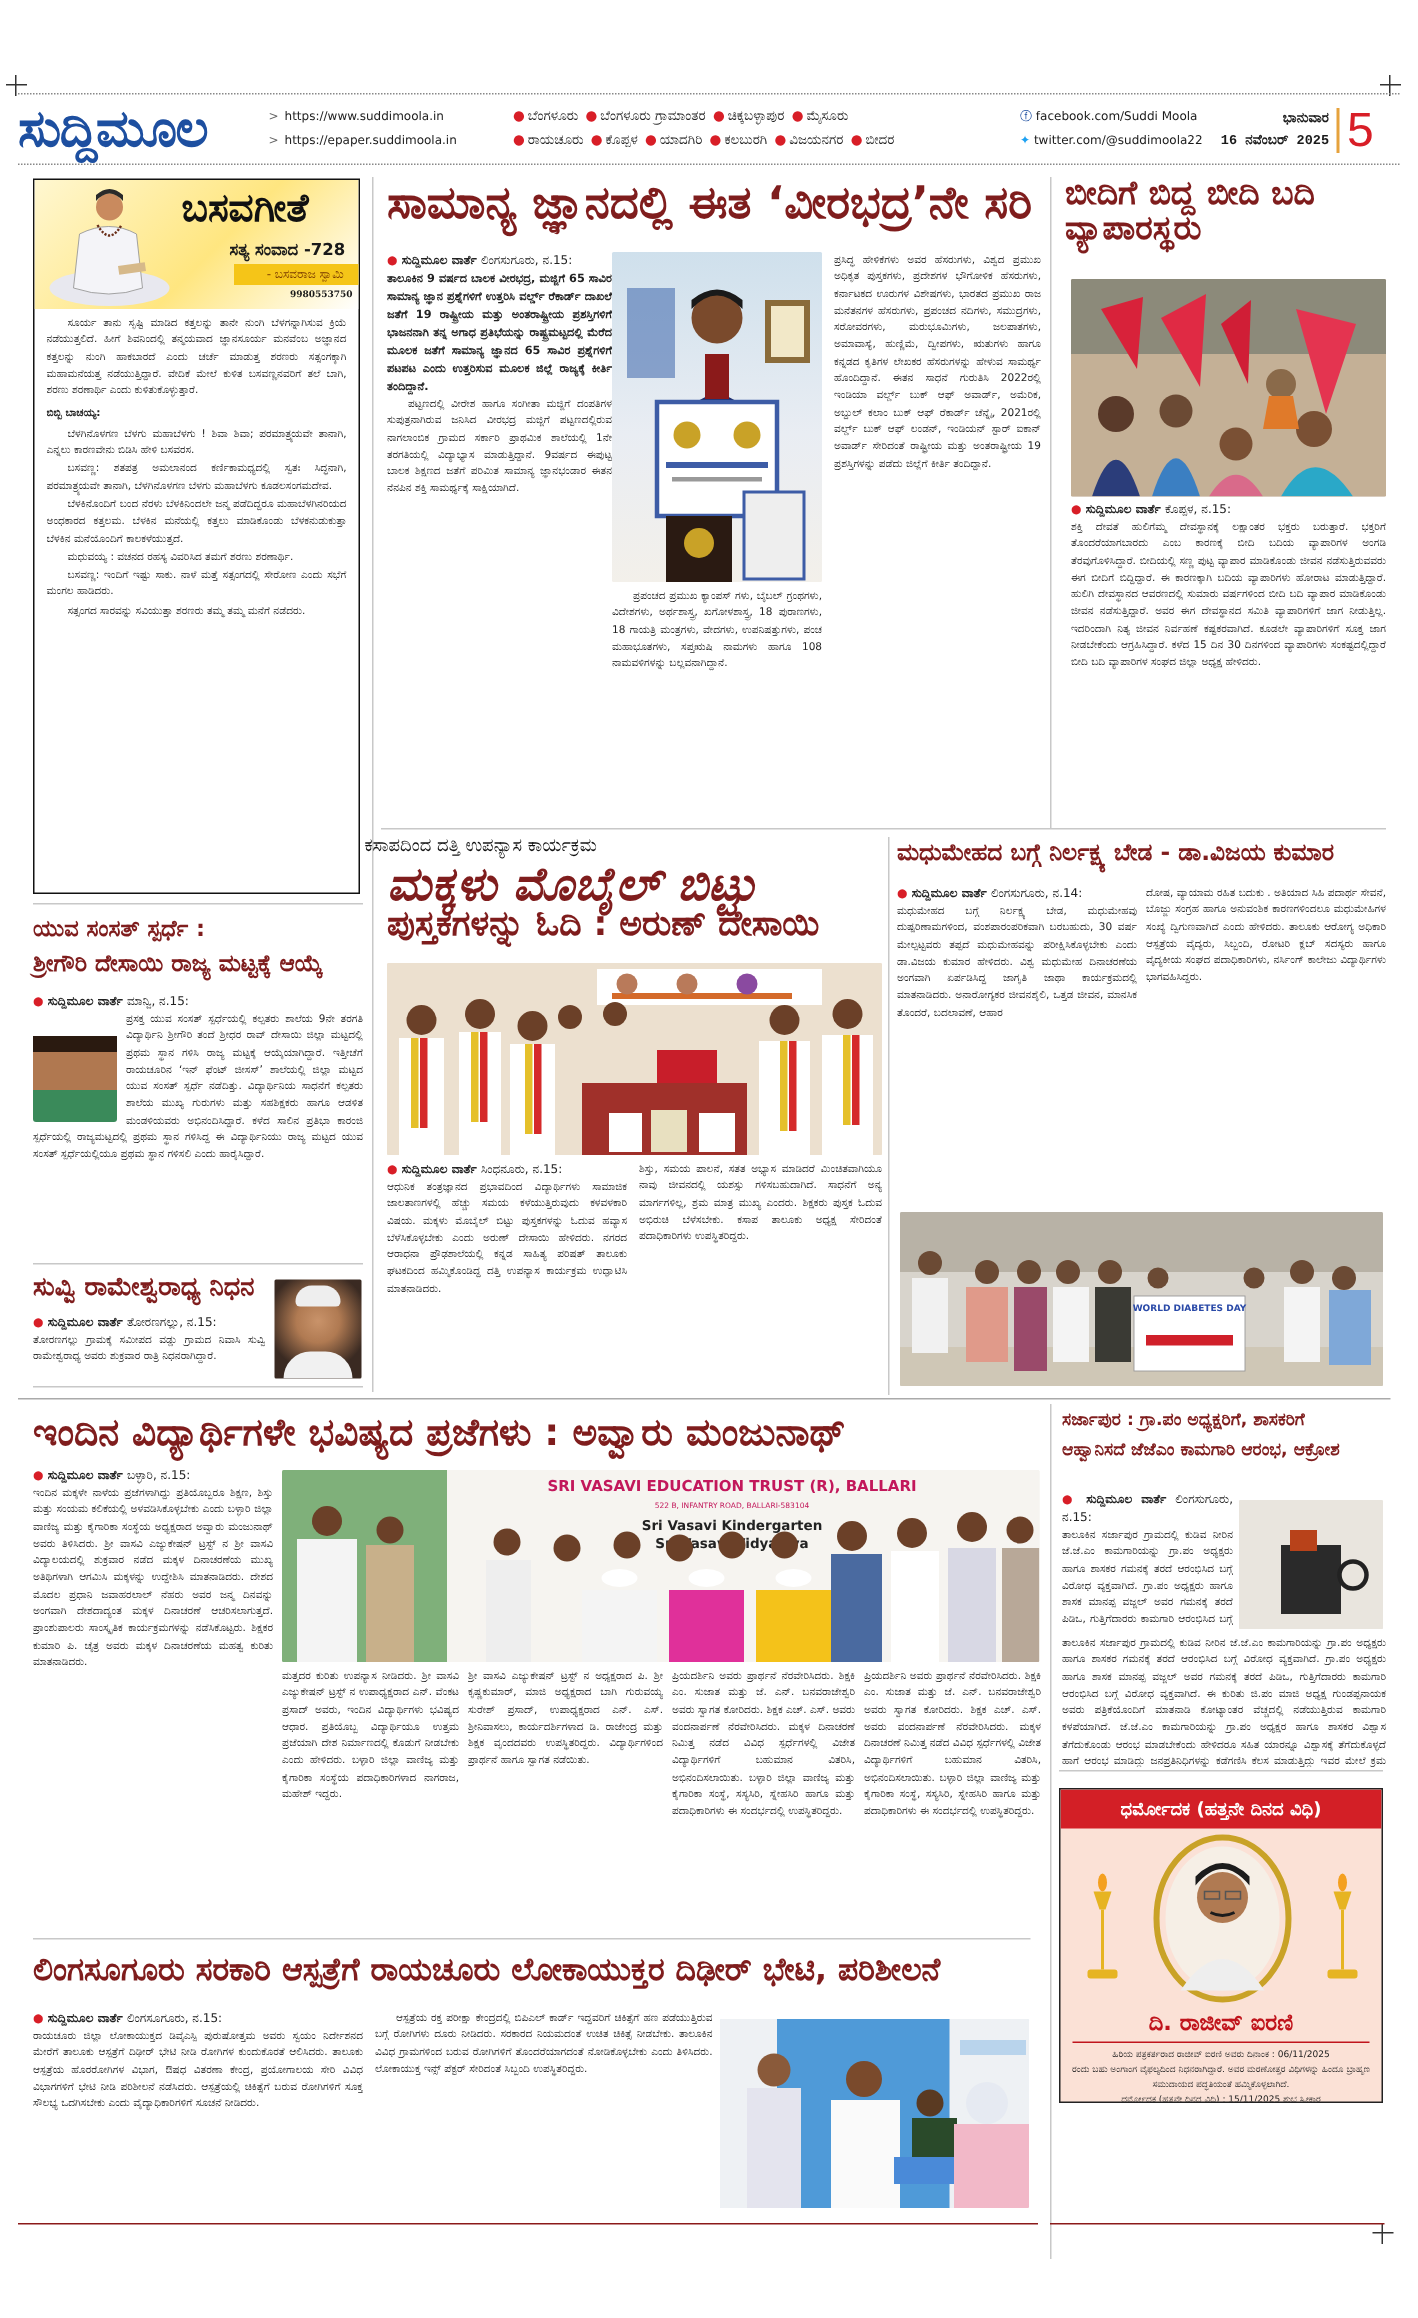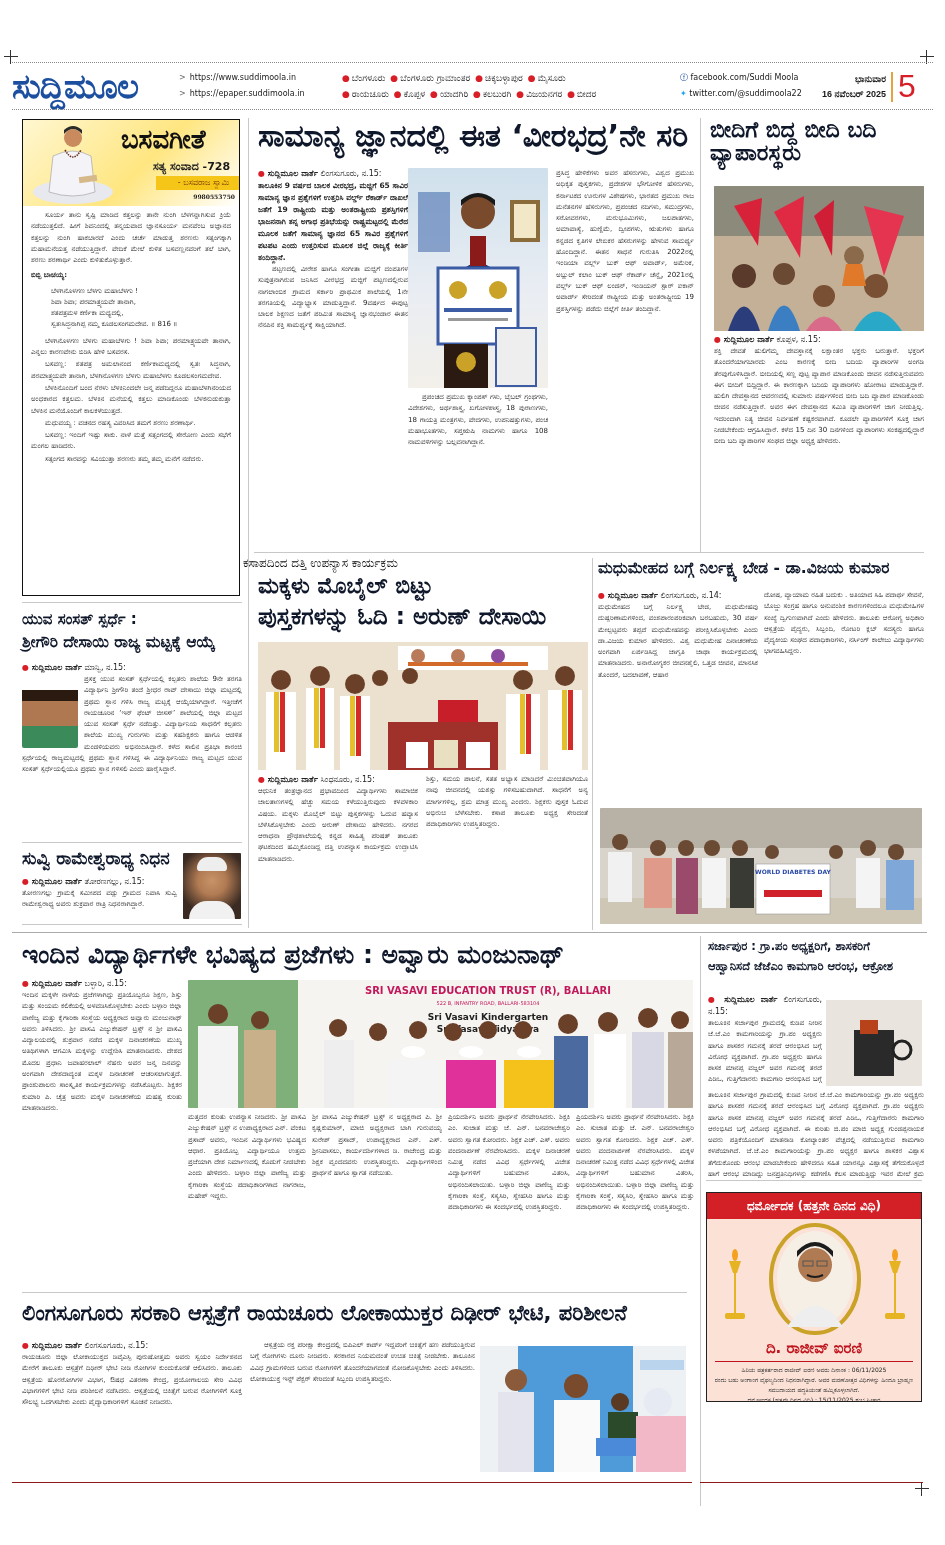--- a/index.html
+++ b/index.html
@@ -11,28 +11,28 @@
   .dotline { position: absolute; left: 12px; right: 12px; height: 0; border-top: 1px dotted #888; }
   
   .logo { position: absolute; left: 12px; top: 66px; font-family: "DejaVu Sans", sans-serif; font-weight: 900; font-size: 34px; color: #1d4fa0; letter-spacing: -1px; line-height: 40px; }
   .urls { position: absolute; left: 179px; top: 70px; font-size: 8px; color: #222; line-height: 16px; }
   .urls span.arrow { color: #666; margin-right: 4px; }
   .cities { position: absolute; left: 340px; top: 70px; width: 270px; font-size: 9px; line-height: 16px; color: #222; }
   .cities .dot { color: #d81e27; margin: 0 2px; }
   .social { position: absolute; left: 680px; top: 70px; font-size: 8px; line-height: 16px; }
   .social .fb { color: #1d4fa0; }
   .social .tw { color: #1da1f2; }
-  .dateblk { position: absolute; left: 806px; top: 72px; text-align: right; font-family: Liberation Sans, sans-serif; font-size: 9px; font-weight: bold; line-height: 15px; width: 80px; }
+  .dateblk { position: absolute; left: 806px; top: 72px; text-align: right; font-family: Liberation Mono, monospace; font-size: 9px; font-weight: bold; line-height: 15px; width: 80px; }
   .pgbar { position: absolute; left: 891px; top: 72px; width: 2px; height: 30px; background: #e6a23c; }
   .pgno { position: absolute; left: 898px; top: 66px; font-size: 32px; color: #d81e27; font-family: "Liberation Sans", sans-serif; line-height: 40px; }
   
   .vrule { position: absolute; width: 1px; background: #c8c8c8; }
   .hrule { position: absolute; height: 1px; background: #c8c8c8; }
   
-  .hl { position: absolute; font-weight: 900; color: #0f172a; line-height: 1.05; }
+  .hl { position: absolute; font-weight: 900; color: #7f1d1d; line-height: 1.05; }
   .kicker { position: absolute; font-weight: bold; color: #111; }
   .byline { font-size: 8px; font-weight: bold; line-height: 12px; }
   .byline .bullet { color: #d81e27; }
   .byline .place { font-weight: normal; }
   .body { position: absolute; font-size: 7px; line-height: 11.3px; color: #222; text-align: justify; overflow: hidden; }
   .body p { text-indent: 14px; margin-bottom: 1px; }
   .photo { position: absolute; overflow: hidden; border-radius: 1px; }
   
   .basava { position: absolute; left: 22px; top: 119px; width: 218px; height: 477px; border: 1.5px solid #111; background: #fff; overflow: hidden; }
   .basava .banner { position: absolute; left: 0; top: 0; width: 100%; height: 86px; background: linear-gradient(135deg, #fff7d1 0%, #ffe680 55%, #fff 100%); }
@@ -101,26 +101,20 @@
       <rect x="54" y="56" width="18" height="6" fill="#d6b98a" transform="rotate(-8 63 59)"></rect>
     </svg>
   </div>
   <div class="title">ಬಸವಗೀತೆ</div>
   <div class="sub">ಸತ್ಯ ಸಂವಾದ -728</div>
   <div class="auth">- ಬಸವರಾಜ ಸ್ವಾಮಿ</div>
   <div class="phone">9980553750</div>
   <div class="body" style="left:8px;top:90px;width:200px;height:380px;">
     <p>ಸೂರ್ಯ ತಾನು ಸೃಷ್ಟಿ ಮಾಡಿದ ಕತ್ತಲನ್ನು ತಾನೇ ನುಂಗಿ ಬೆಳಗನ್ನಾಗಿಸುವ ಕ್ರಿಯೆ ನಡೆಯುತ್ತಲಿದೆ. ಹೀಗೆ ಶಿವನಿಂದಲ್ಲಿ ತನ್ಮಯವಾದ ಜ್ಞಾನಸೂರ್ಯ ಮನವೆಂಬ ಅಜ್ಞಾನದ ಕತ್ತಲನ್ನು ನುಂಗಿ ಹಾಕಬಾರದೆ ಎಂದು ಚರ್ಚೆ ಮಾಡುತ್ತ ಶರಣರು ಸತ್ಸಂಗಕ್ಕಾಗಿ ಮಹಾಮನೆಯತ್ತ ನಡೆಯುತ್ತಿದ್ದಾರೆ. ವೇದಿಕೆ ಮೇಲೆ ಕುಳಿತ ಬಸವಣ್ಣನವರಿಗೆ ತಲೆ ಬಾಗಿ, ಶರಣು ಶರಣಾರ್ಥಿ ಎಂದು ಕುಳಿತುಕೊಳ್ಳುತ್ತಾರೆ.</p>
     <div style="font-weight:bold;margin:4px 0 2px;">ಬಿಬ್ಬಿ ಬಾಚಯ್ಯ:</div>
-    <div class="vachana">
-      <div>ಬೆಳಗಿನೊಳಗಣ ಬೆಳಗು ಮಹಾಬೆಳಗು !</div>
-      <div>ಶಿವಾ ಶಿವಾ; ಪರಮಾತ್ರ್ಯಯವೇ ತಾನಾಗಿ,</div>
-      <div>ಶತಪತ್ರಮಳ ಕರ್ಣಿಕಾ ಮಧ್ಯದಲ್ಲಿ,</div>
-      <div>ಸ್ವತಃಸಿದ್ಧನಾಗಿಪ್ಪ ನಮ್ಮ ಕೂಡಲಸಂಗಮದೇವ.  ॥ 816 ॥</div>
-    </div>
     <p>ಬೆಳಗಿನೊಳಗಣ ಬೆಳಗು ಮಹಾಬೆಳಗು ! ಶಿವಾ ಶಿವಾ; ಪರಮಾತ್ರ್ಯಯವೇ ತಾನಾಗಿ, ಎನ್ನಲು ಕಾರಣವೇನು ಬಿಡಿಸಿ ಹೇಳಿ ಬಸವರಸ.</p>
     <p>ಬಸವಣ್ಣ: ಶತಪತ್ರ ಅಮಲಾನಂದ ಕರ್ಣಿಕಾಮಧ್ಯದಲ್ಲಿ ಸ್ವತಃ ಸಿದ್ಧನಾಗಿ, ಪರಮಾತ್ರ್ಯಯವೇ ತಾನಾಗಿ, ಬೆಳಗಿನೊಳಗಣ ಬೆಳಗು ಮಹಾಬೆಳಗು ಕೂಡಲಸಂಗಮದೇವ.</p>
     <p>ಬೆಳಕಿನೊಂದಿಗೆ ಬಂದ ನೆರಳು ಬೆಳಕಿನಿಂದಲೇ ಜನ್ಮ ಪಡೆದಿದ್ದರೂ ಮಹಾಬೆಳಗಿನರಿಯದ ಅಂಧಕಾರದ ಕತ್ತಲಮ. ಬೆಳಕಿನ ಮನೆಯಲ್ಲಿ ಕತ್ತಲು ಮಾಡಿಕೊಂಡು ಬೆಳಕನುಡುಕುತ್ತಾ ಬೆಳಕಿನ ಮನೆಯೊಂದಿಗೆ ಕಾಲಕಳೆಯುತ್ತದೆ.</p>
     <p>ಮಧುವಯ್ಯ : ವಚನದ ರಹಸ್ಯ ವಿವರಿಸಿದ ತಮಗೆ ಶರಣು ಶರಣಾರ್ಥಿ.</p>
     <p>ಬಸವಣ್ಣ: ಇಂದಿಗೆ ಇಷ್ಟು ಸಾಕು. ನಾಳೆ ಮತ್ತೆ ಸತ್ಸಂಗದಲ್ಲಿ ಸೇರೋಣ ಎಂದು ಸಭೆಗೆ ಮಂಗಲ ಹಾಡಿದರು.</p>
     <p>ಸತ್ಸಂಗದ ಸಾರವನ್ನು ಸವಿಯುತ್ತಾ ಶರಣರು ತಮ್ಮ ತಮ್ಮ ಮನೆಗೆ ನಡೆದರು.</p>
   </div>
 </div>
 
 <div class="hl" style="left:258px;top:120px;font-size:30px;white-space:nowrap;">ಸಾಮಾನ್ಯ ಜ್ಞಾನದಲ್ಲಿ ಈತ ‘ವೀರಭದ್ರ’ನೇ ಸರಿ</div>
@@ -193,21 +187,21 @@
 <div class="body" style="left:22px;top:876px;width:155px;height:48px;">
   <div class="byline"><span class="bullet">● </span><span>ಸುದ್ದಿಮೂಲ ವಾರ್ತೆ</span> <span class="place">ತೋರಣಗಲ್ಲು, ನ.15:</span></div>
   <p style="text-indent:0">ತೋರಣಗಲ್ಲು ಗ್ರಾಮಕ್ಕೆ ಸಮೀಪದ ವಡ್ಡು ಗ್ರಾಮದ ನಿವಾಸಿ ಸುವ್ವಿ ರಾಮೇಶ್ವರಾಧ್ಯ ಅವರು ಶುಕ್ರವಾರ ರಾತ್ರಿ ನಿಧನರಾಗಿದ್ದಾರೆ.</p>
 </div>
 <div class="photo" style="left:183px;top:853px;width:58px;height:66px;background:radial-gradient(circle at 50% 42%,#c9936a 0,#b07a52 30%,#3a2a22 70%);">
   <div style="position:absolute;left:14px;top:4px;width:30px;height:14px;background:#eee;border-radius:14px 14px 4px 4px;"></div>
   <div style="position:absolute;left:6px;bottom:0;width:46px;height:18px;background:#f1f1f1;border-radius:20px 20px 0 0;"></div>
 </div>
 
 <div class="kicker" style="left:243px;top:556px;font-size:12px;font-weight:normal;">ಕಸಾಪದಿಂದ ದತ್ತಿ ಉಪನ್ಯಾಸ ಕಾರ್ಯಕ್ರಮ</div>
-<div class="hl" style="left:258px;top:574px;font-size:22px;white-space:nowrap;">ಮಕ್ಕಳು ಮೊಬೈಲ್ ಬಿಟ್ಟು</div>
+<div class="hl" style="left:258px;top:574px;font-size:31px;white-space:nowrap;font-style:italic;">ಮಕ್ಕಳು ಮೊಬೈಲ್ ಬಿಟ್ಟು</div>
 <div class="hl" style="left:258px;top:604px;font-size:23px;white-space:nowrap;">ಪುಸ್ತಕಗಳನ್ನು ಓದಿ : ಅರುಣ್ ದೇಸಾಯಿ</div>
 <div class="photo" style="left:258px;top:642px;width:330px;height:128px;background:#efe4d6;">
   <svg width="330" height="128" viewBox="0 0 330 128">
     <rect width="330" height="128" fill="#ece0cf"></rect>
     <rect x="140" y="4" width="150" height="24" fill="#fff"></rect>
       <rect x="150" y="20" width="120" height="4" fill="#d46a2a"></rect>
     <circle cx="160" cy="14" r="7" fill="#b97a5a"></circle>
       <circle cx="200" cy="14" r="7" fill="#b97a5a"></circle>
       <circle cx="240" cy="14" r="7" fill="#8a4aa0"></circle>
     <rect x="130" y="80" width="110" height="48" fill="#a0302a"></rect>

